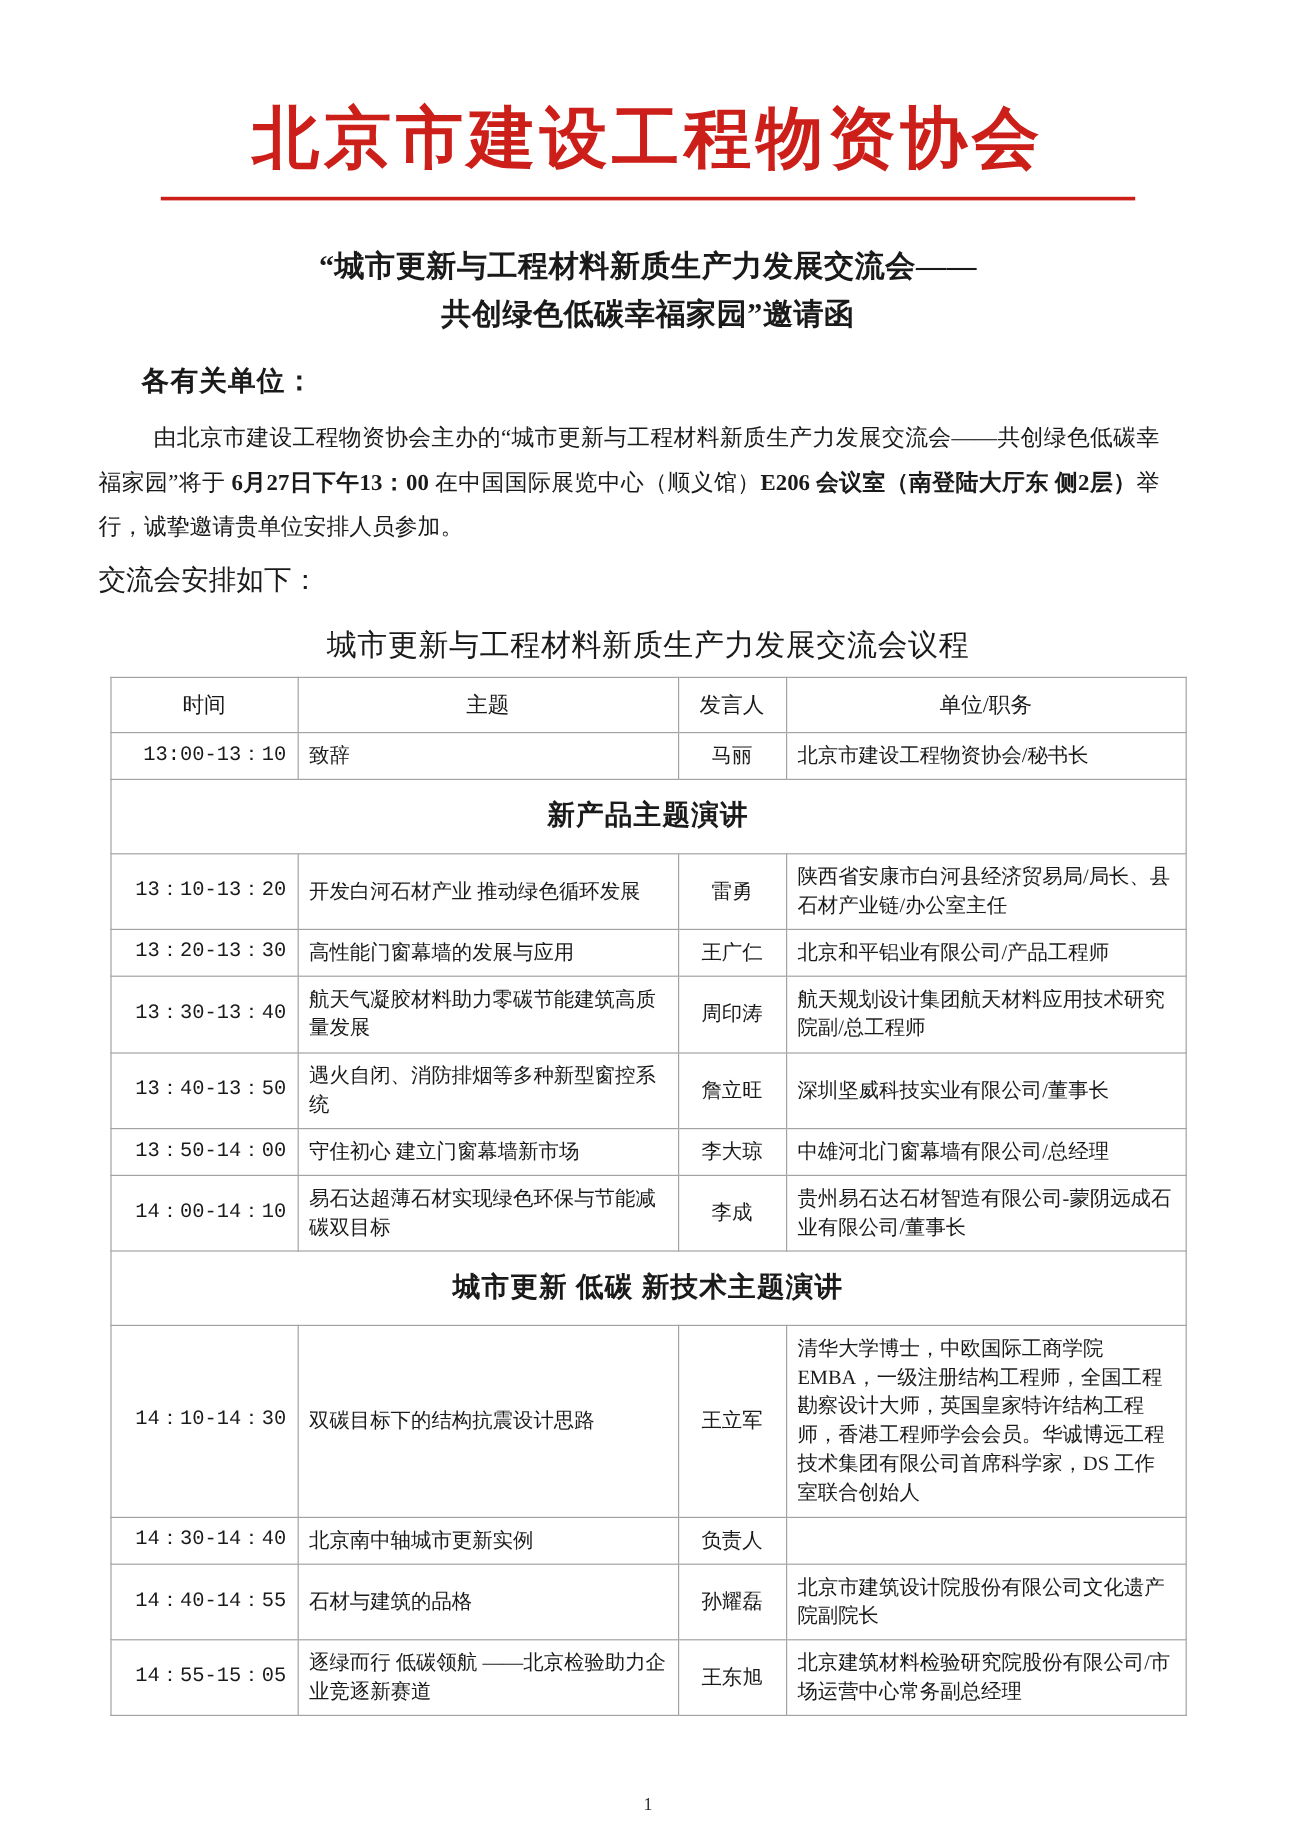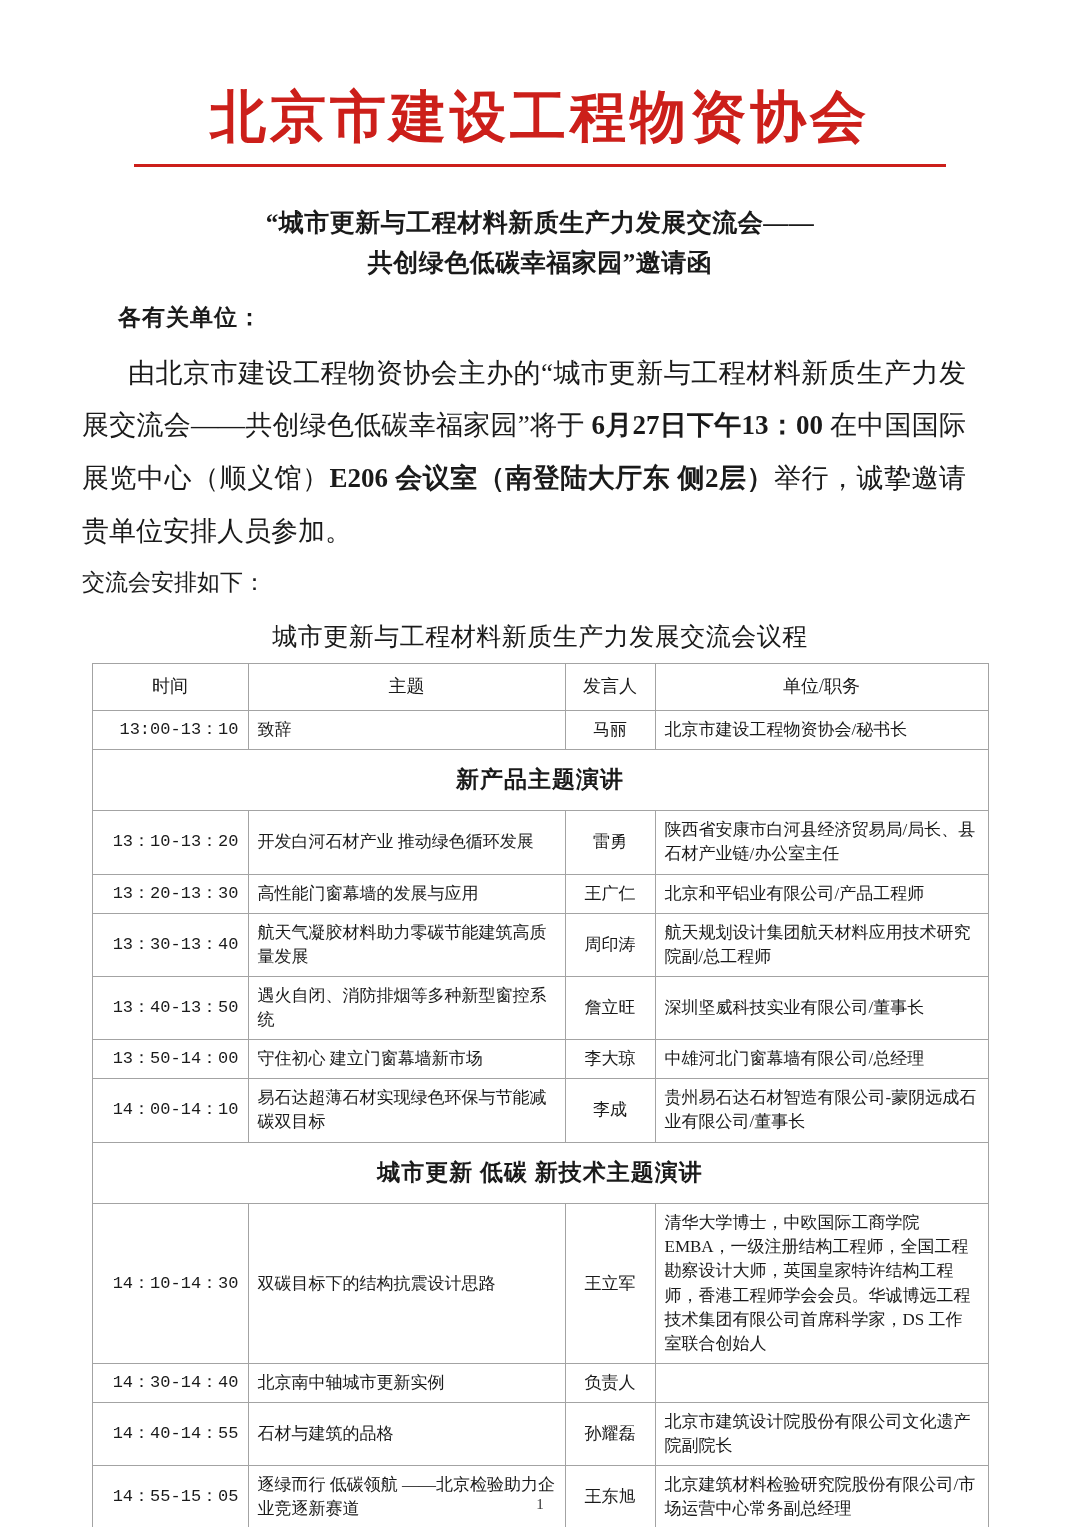--- a/index.html
+++ b/index.html
@@ -22,21 +22,21 @@
     box-sizing: border-box;
   }
 
   
   .letterhead {
     text-align: center;
     padding-top: 86px;
   }
   .letterhead-title {
     color: #cc1f1a;
-    font-family: Liberation Sans, sans-serif;
+    font-family: Liberation Serif, serif;
     font-weight: bold;
     font-size: 56px;
     letter-spacing: 4px;
     line-height: 1.1;
     white-space: nowrap;
   }
   .letterhead-rule {
     width: 812px;
     height: 3px;
     background: #cc1f1a;
@@ -58,21 +58,21 @@
 
   
   .salutation {
     margin: 18px 0 0 118px;
     font-weight: bold;
     font-size: 23px;
     letter-spacing: 1px;
   }
   .body-para {
     margin: 14px 114px 0 82px;
-    font-size: 27px;
+    font-size: 19px;
     line-height: 1.95;
     text-align: justify;
     text-justify: inter-character;
     text-indent: 46px;
   }
   .body-para b {
     font-weight: bold;
   }
   .body-tail {
     margin: 4px 82px 0 82px;

